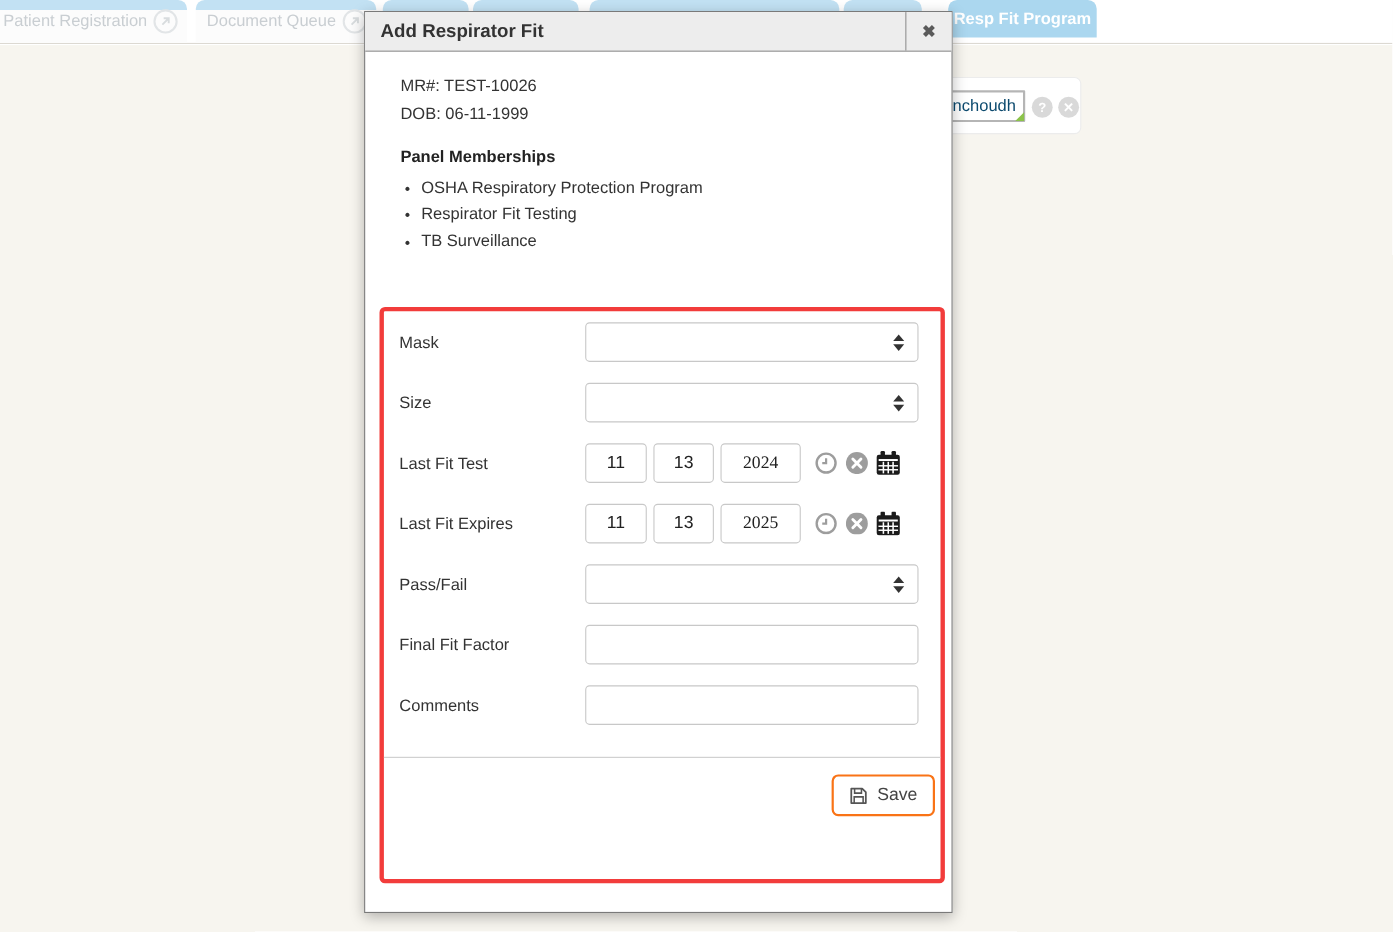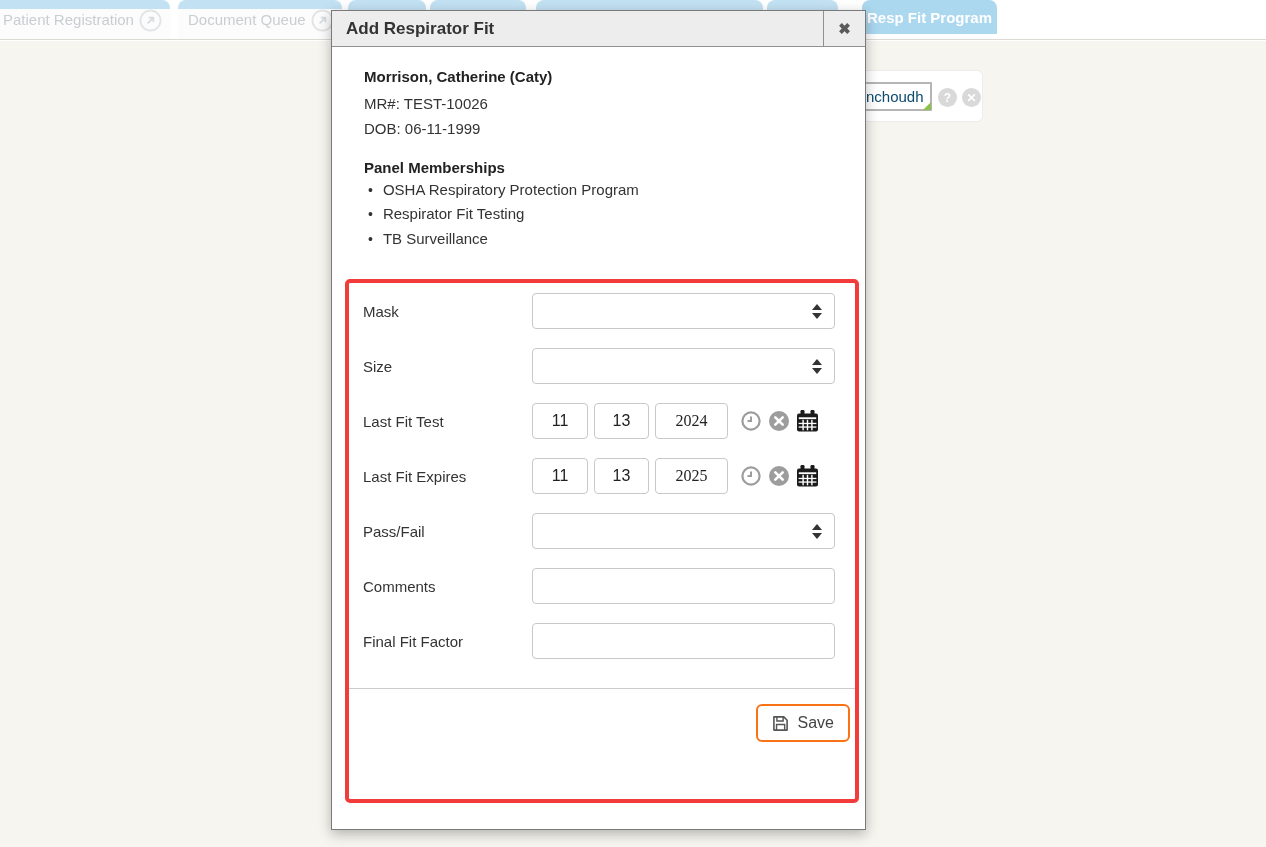--- a/index.html
+++ b/index.html
@@ -48,21 +48,21 @@
   }
   .modal-header { height:36px; background:#ededed; border-bottom:1px solid #919191; display:flex; }
   .modal-title { flex:1; display:flex; align-items:center; padding-left:14px; font-size:17px; font-weight:bold; color:#333; }
   .modal-close { width:42px; border-left:1px solid #919191; display:flex; align-items:center; justify-content:center; color:#5a5a5a; font-size:15px; font-weight:bold; cursor:pointer; }
 
   .modal-body { padding:20px 0 0 32px; }
   .pt-name { font-size:15px; font-weight:bold; color:#222; line-height:20px; margin-bottom:5px; }
   .pt-line { font-size:15px; color:#333; line-height:24.5px; }
   .pt-email { display:flex; }
   .pt-email .email-label { width:103px; flex:none; }
-  .pm-heading { font-size:15px; font-weight:bold; color:#222; line-height:20px; margin-top:17px; }
+  .pm-heading { font-size:15px; font-weight:bold; color:#222; line-height:20px; margin-top:17px; margin-bottom:6px; }
   .pm-item { display:flex; font-size:15px; color:#333; line-height:24.3px; padding-left:4px; }
   .pm-bullet { margin-right:10px; font-size:14px; }
 
   .form-box {
     position:absolute; left:13px; top:268px; width:514px; height:524px;
     border:4px solid #f23c3b; border-radius:5px; background:#fff;
   }
   .form-row { display:flex; align-items:center; height:36px; margin:0 0 19px 14px; }
   .form-row.first { margin-top:10px; }
   .form-label { width:169px; flex:none; font-size:15px; color:#333; }
@@ -144,21 +144,20 @@
   <div class="modal">
 
     <div class="modal-header">
       <div class="modal-title">Add Respirator Fit</div>
       <div class="modal-close">
         <span>✖</span>
       </div>
     </div>
 
     <div class="modal-body">
-      <div class="pt-name">Morrison, Catherine (Caty)</div>
       <div class="pt-line">MR#: TEST-10026</div>
       <div class="pt-line">DOB: 06-11-1999</div>
 
       <div class="pm-heading">Panel Memberships</div>
       <div class="pm-item">
         <span class="pm-bullet">•</span>
         <span>OSHA Respiratory Protection Program</span>
       </div>
       <div class="pm-item">
         <span class="pm-bullet">•</span>
@@ -265,26 +264,26 @@
         <div class="form-label">Pass/Fail</div>
         <div class="select-box">
           <span class="updown">
               <span class="tri-up"></span>
               <span class="tri-down"></span>
             </span>
         </div>
       </div>
 
       <div class="form-row">
+        <div class="form-label">Final Fit Factor</div>
+        <input class="text-input" type="text" style="">
+      </div>
+
+      <div class="form-row">
         <div class="form-label">Comments</div>
-        <input class="text-input" type="text" style="">
-      </div>
-
-      <div class="form-row">
-        <div class="form-label">Final Fit Factor</div>
         <input class="text-input" type="text" style="">
       </div>
 
       <div class="form-sep"></div>
 
       <div class="form-footer">
         <button class="save-btn">
           <span style="display:flex;align-items:center;">
             <svg width="17" height="17" viewBox="0 0 18 18">
                 <path d="M2 2 h10.5 L16 5.5 V16 H2 Z" fill="none" stroke="#555" stroke-width="1.7" stroke-linejoin="round"></path>

